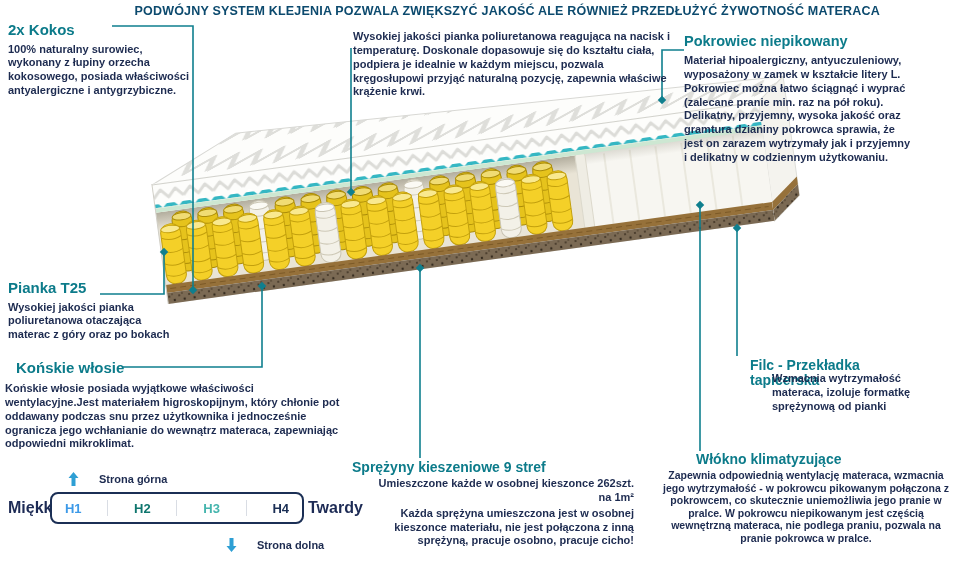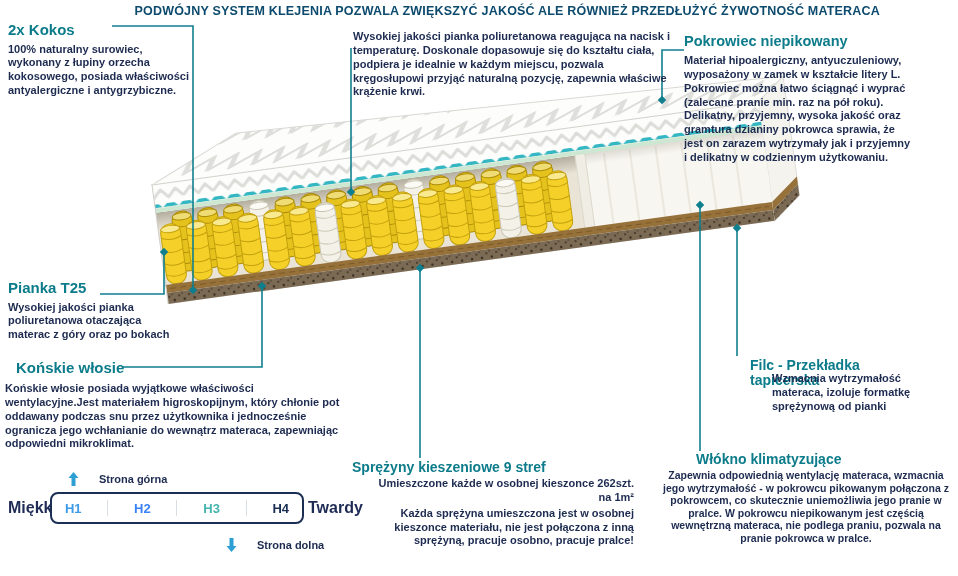--- a/index.html
+++ b/index.html
@@ -197,42 +197,42 @@
   <h3 class="ann-title t15">Pianka T25</h3>
   <p class="ann-body">Wysokiej jakości pianka poliuretanowa otaczająca materac z góry oraz po bokach</p>
 </div>
 
 <h3 class="abs ann ann-title t15" style="left:16px;top:360px;margin:0;">Końskie włosie</h3>
 <p class="abs ann ann-body" style="left:5px;top:382px;width:336px;">Końskie włosie posiada wyjątkowe właściwości wentylacyjne.Jest materiałem higroskopijnym, który chłonie pot oddawany podczas snu przez użytkownika i jednocześnie ogranicza jego wchłanianie do wewnątrz materaca, zapewniając odpowiedni mikroklimat.</p>
 
 <h3 class="abs ann ann-title t14" style="left:352px;top:460px;margin:0;width:320px;">Sprężyny kieszeniowe 9 stref</h3>
 <div class="abs ann" style="left:366px;top:477px;width:268px;text-align:right;">
   <p class="ann-body" style="margin:0 0 2px 0;">Umieszczone każde w osobnej kieszonce 262szt. na 1m²</p>
-  <p class="ann-body">Każda sprężyna umieszczona jest w osobnej kieszonce materiału, nie jest połączona z inną sprężyną, pracuje osobno, pracuje pralce!</p>
+  <p class="ann-body">Każda sprężyna umieszczona jest w osobnej kieszonce materiału, nie jest połączona z inną sprężyną, pracuje osobno, pracuje cicho!</p>
 </div>
 
 <h3 class="abs ann ann-title t14" style="left:750px;top:358px;margin:0;width:160px;">Filc - Przekładka tapicerska</h3>
 <p class="abs ann ann-body" style="left:772px;top:372px;width:178px;">Wzmacnia wytrzymałość materaca, izoluje formatkę sprężynową od pianki</p>
 
 <h3 class="abs ann ann-title t14" style="left:696px;top:452px;margin:0;width:220px;">Włókno klimatyzujące</h3>
 <p class="abs ann ann-body" style="left:658px;top:469px;width:296px;font-size:10.5px;line-height:1.2;text-align:center;">Zapewnia odpowiednią wentylację materaca, wzmacnia jego wytrzymałość - w pokrowcu pikowanym połączona z pokrowcem, co skutecznie uniemożliwia jego pranie w pralce. W pokrowcu niepikowanym jest częścią wewnętrzną materaca, nie podlega praniu, pozwala na pranie pokrowca w pralce.</p>
 
 <div class="abs side-label" style="left:68px;top:472px;z-index:4;">
   <svg width="11" height="14" viewBox="0 0 10 14">
       <path d="M5 0 L10 6 H7 V14 H3 V6 H0 Z" fill="#2e9fd4"></path>
     </svg>
   <span>Strona górna</span>
 </div>
 
 <span class="abs edge-label" style="left:8px;top:499px;">Miękki</span>
 
 <div class="abs scale-box">
   <span class="lvl" style="color: rgb(61, 154, 232);">H1</span>
   <span class="divider"></span>
-  <span class="lvl" style="color: #3b82f6;">H2</span>
+  <span class="lvl" style="color: #0f766e;">H2</span>
   <span class="divider"></span>
   <span class="lvl" style="color: rgb(69, 181, 174);">H3</span>
   <span class="divider"></span>
   <span class="lvl" style="color: rgb(27, 47, 85);">H4</span>
 </div>
 
 <span class="abs edge-label" style="left:308px;top:499px;">Twardy</span>
 
 <div class="abs side-label" style="left:226px;top:538px;z-index:4;">
   <svg width="11" height="14" viewBox="0 0 10 14">

